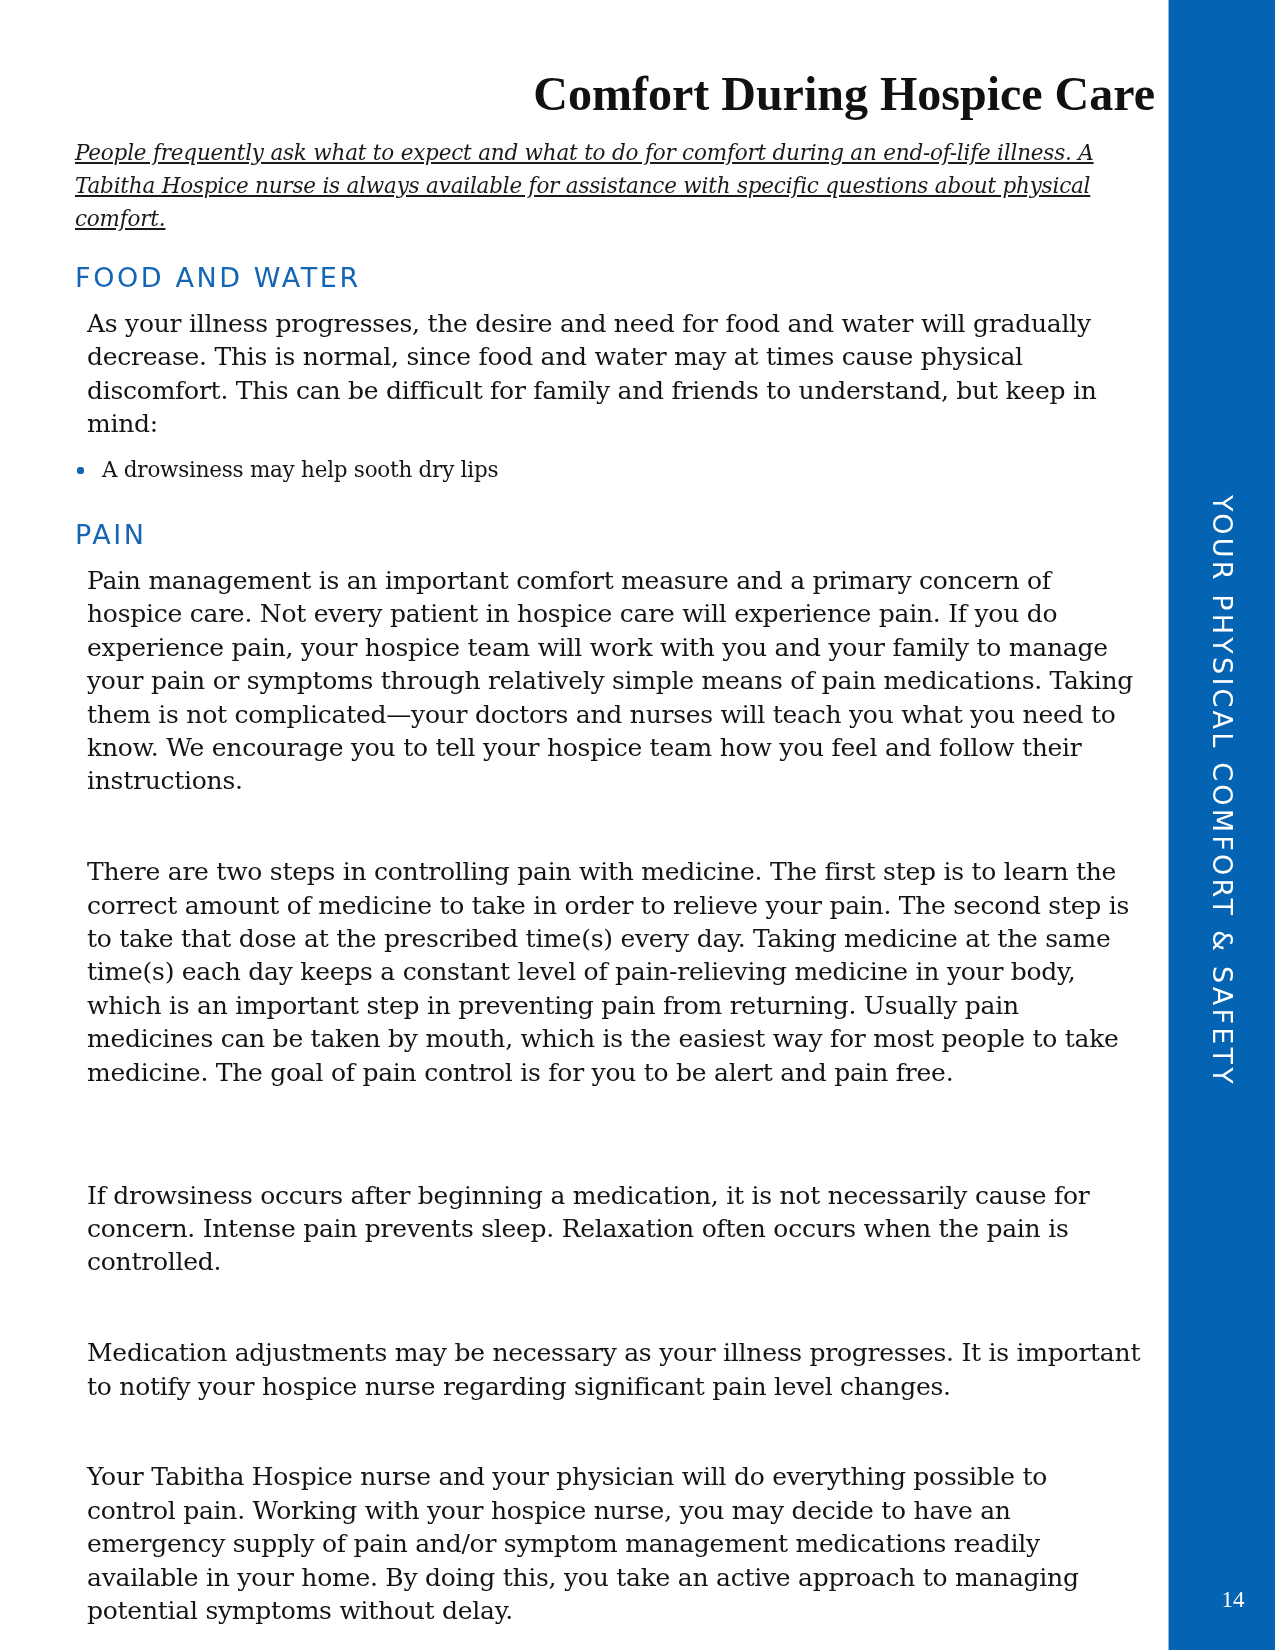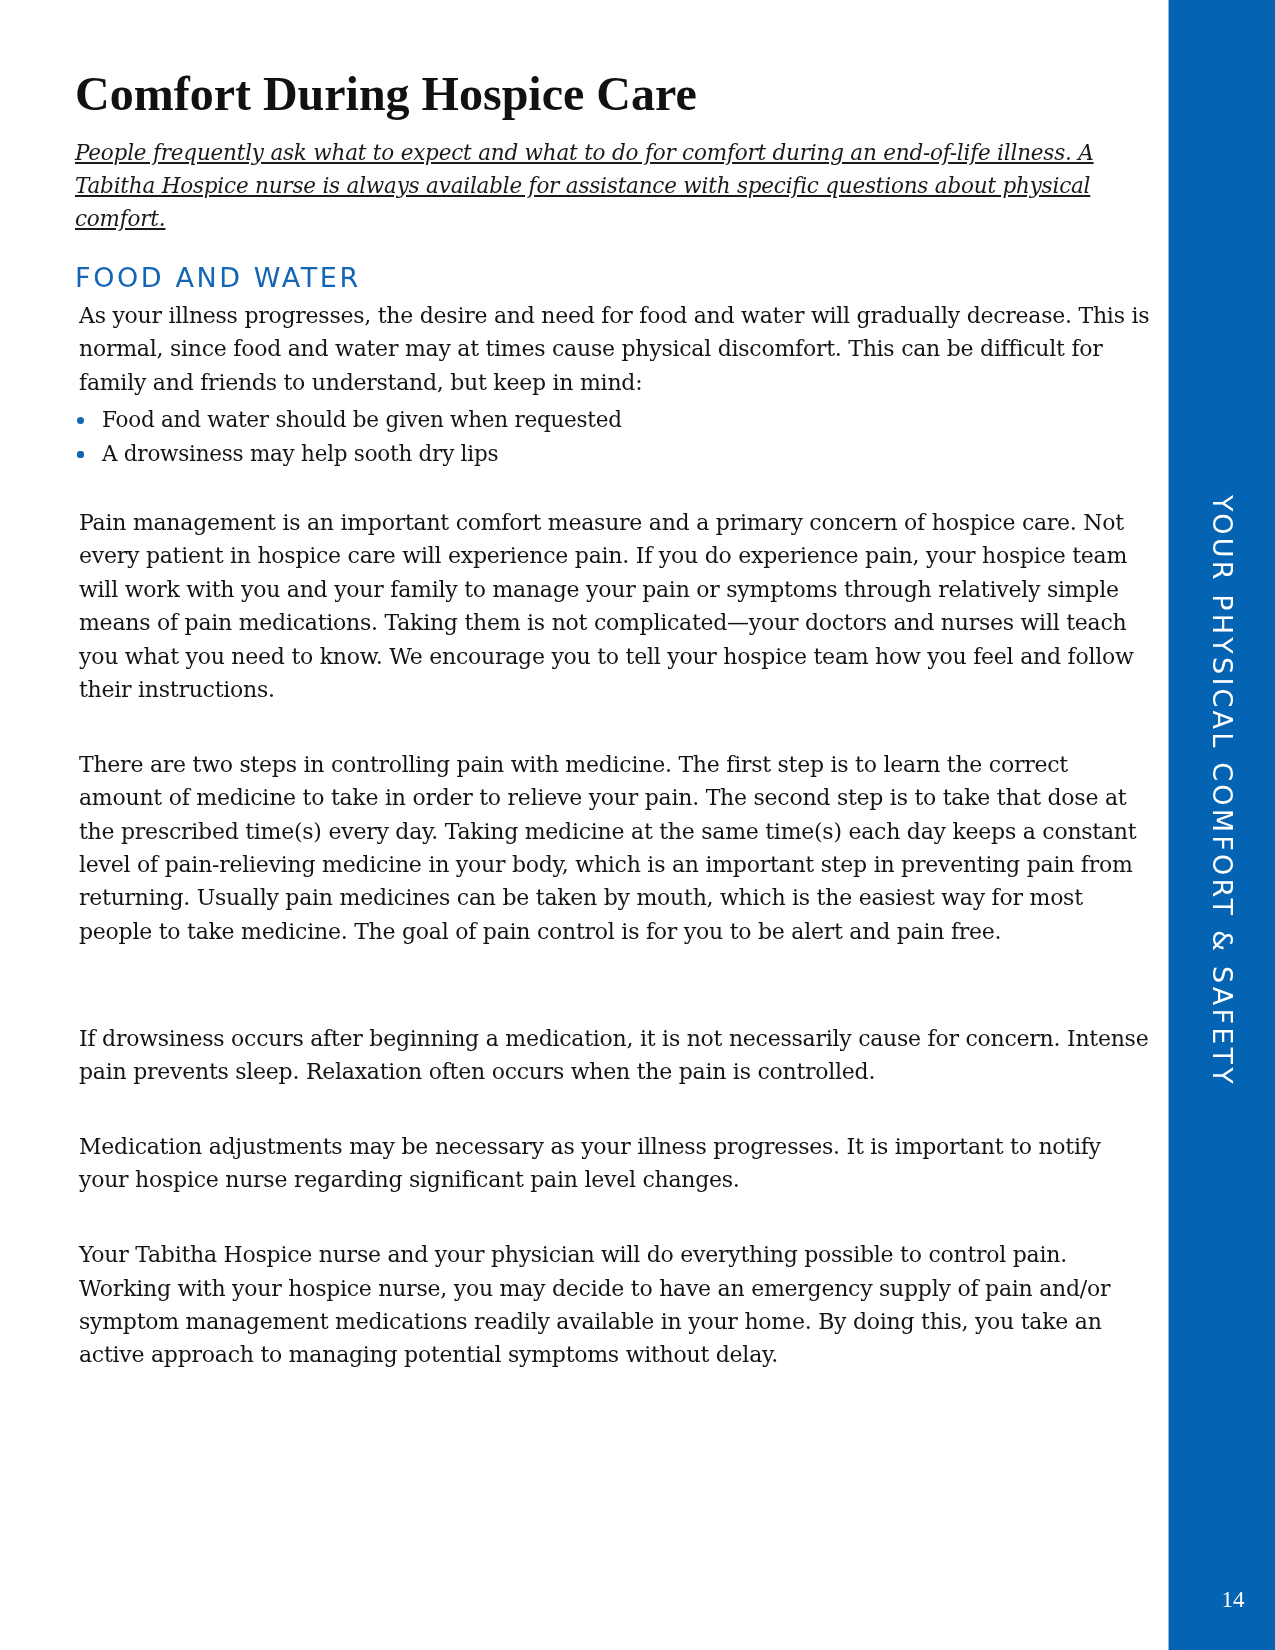--- a/index.html
+++ b/index.html
@@ -7,35 +7,35 @@
     width: 1275px; height: 1650px; position: relative; overflow: hidden;
     background: #ffffff; color: #141414;
     font-family: "DejaVu Serif", "Liberation Serif", serif;
   }
   .content {
     position: absolute; left: 75px; top: 62px; width: 1080px;
   }
   .page-title {
     font-family: "Liberation Serif", "DejaVu Serif", serif;
     font-weight: bold; font-size: 48px; line-height: 64px;
-    margin: 0 0 10px 0; color: #111;
+    margin: 0 0 10px 0; color: #111; text-align: right;
   }
   .intro {
     font-family: "DejaVu Serif", serif; font-style: italic;
     font-size: 21.5px; line-height: 33px; margin: 0; color: #1a1a1a;
     letter-spacing: -0.2px;
     text-decoration: underline;
   }
   .section-heading {
     font-family: "DejaVu Sans", "Liberation Sans", sans-serif;
     color: #1565b5; font-size: 27px; letter-spacing: 2.6px;
     font-weight: normal; margin: 0; line-height: 34px; text-transform: uppercase;
   }
   .body-text {
-    font-size: 22px; line-height: 33.4px; margin: 4px; letter-spacing: -0.25px;
+    font-size: 25px; line-height: 33.4px; margin: 12px; letter-spacing: -0.25px;
   }
   .para-gap { height: 33.4px; }
   ul.bullets { list-style: none; margin: 0; padding: 0; }
   ul.bullets li {
     position: relative; padding-left: 27px;
     font-size: 21.5px; line-height: 33.4px; letter-spacing: -0.25px;
   }
   .bullet-dot {
     position: absolute; left: 2px; top: 14px; width: 7px; height: 7px;
     border-radius: 50%; background: #1565b5;
@@ -62,28 +62,28 @@
 
 <div class="content">
   <h1 class="page-title">Comfort During Hospice Care</h1>
   <p class="intro">People frequently ask what to expect and what to do for comfort during an end-of-life illness. A Tabitha Hospice nurse is always available for assistance with specific questions about physical comfort.</p>
 
   <div style="height:26px"></div>
   <section>
     <h2 class="section-heading">FOOD AND WATER</h2>
     <p class="body-text">As your illness progresses, the desire and need for food and water will gradually decrease. This is normal, since food and water may at times cause physical discomfort. This can be difficult for family and friends to understand, but keep in mind:</p>
     <ul class="bullets">
-      <li><span class="bullet-dot"></span><span>Food and water should be given when requested</span></li>
       <li><span class="bullet-dot"></span></li>
       <li><span class="bullet-dot"></span><span>A drowsiness may help sooth dry lips</span></li>
     </ul>
   </section>
 
   <div style="height:32px"></div>
   <section>
+    <h2 class="section-heading">PAIN</h2>
     <p class="body-text">Pain management is an important comfort measure and a primary concern of hospice care. Not every patient in hospice care will experience pain. If you do experience pain, your hospice team will work with you and your family to manage your pain or symptoms through relatively simple means of pain medications. Taking them is not complicated—your doctors and nurses will teach you what you need to know. We encourage you to tell your hospice team how you feel and follow their instructions.</p>
     <div class="para-gap"></div>
     <p class="body-text">There are two steps in controlling pain with medicine. The first step is to learn the correct amount of medicine to take in order to relieve your pain. The second step is to take that dose at the prescribed time(s) every day. Taking medicine at the same time(s) each day keeps a constant level of pain-relieving medicine in your body, which is an important step in preventing pain from returning. Usually pain medicines can be taken by mouth, which is the easiest way for most people to take medicine. The goal of pain control is for you to be alert and pain free.</p>
   </section>
 
   <div style="height:32px"></div>
   <section>
     <div class="para-gap"></div>
     <p class="body-text">If drowsiness occurs after beginning a medication, it is not necessarily cause for concern. Intense pain prevents sleep. Relaxation often occurs when the pain is controlled.</p>
     <div class="para-gap"></div>

